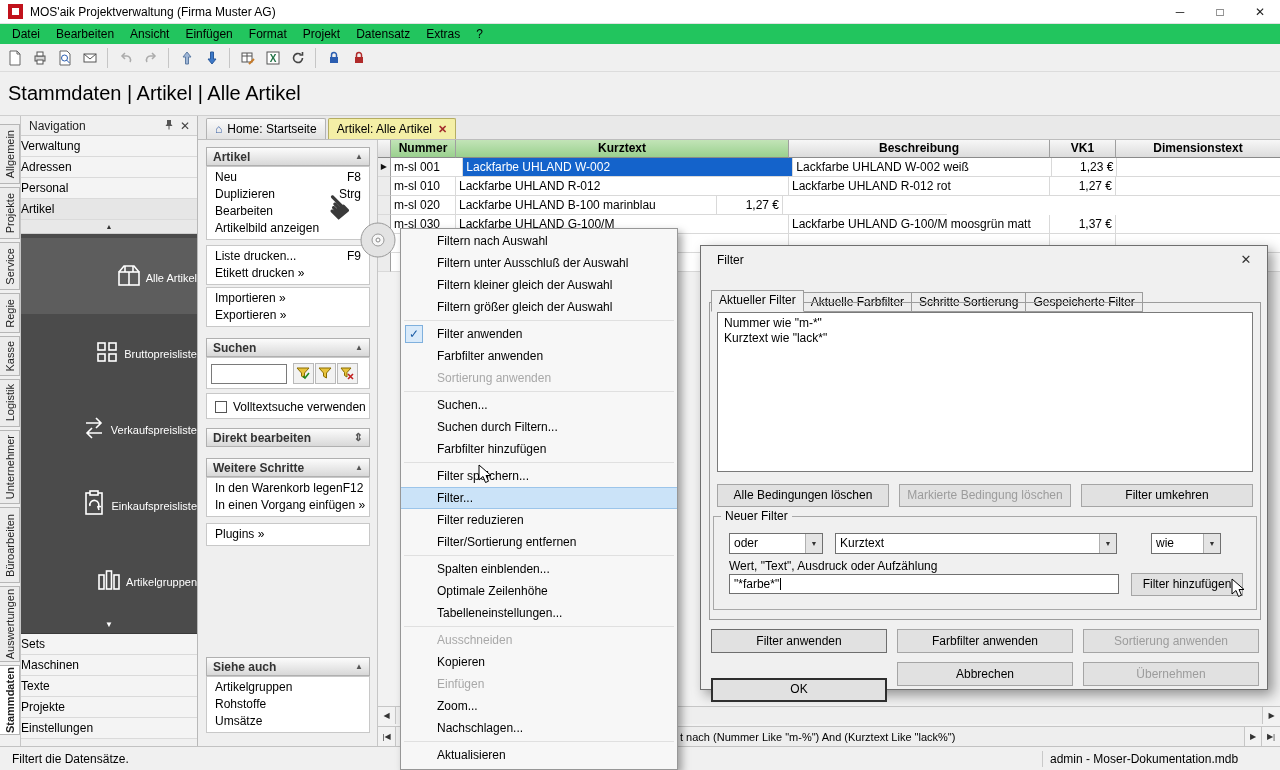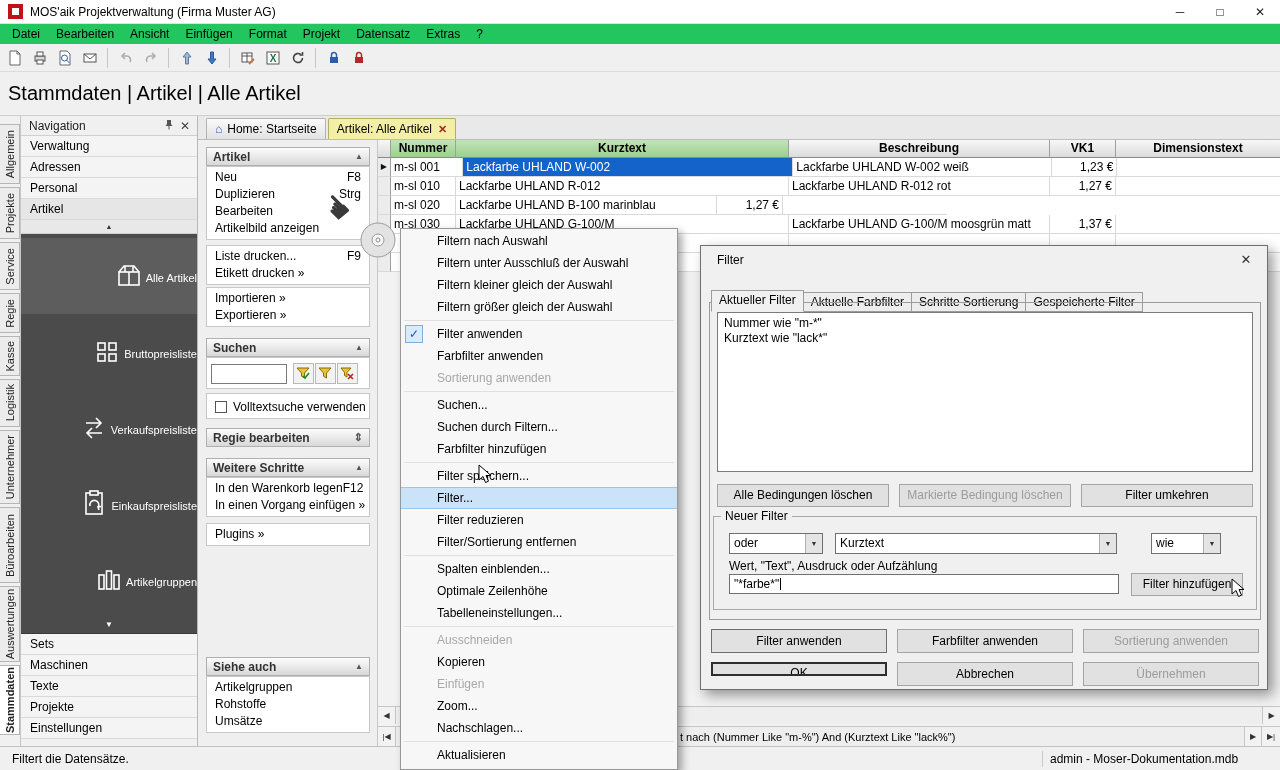--- a/index.html
+++ b/index.html
@@ -25,21 +25,21 @@
 
 .vtabs{background:#f0f0f0;border-right:1px solid #c6c6c6;padding-top:8px}
 .vtab{width:20px;margin-bottom:3px;background:#ececec;border:1px solid #b6b6b6;border-left:none;
   color:#222;font-size:11px;display:flex;align-items:center;justify-content:center;writing-mode:vertical-rl}
 .vtab span{transform:rotate(180deg);white-space:nowrap}
 .vtab.active{background:#fff;font-weight:bold}
 
 .navpanel{background:#f0f0f0;border-right:1px solid #b8b8b8}
 .nav-header{height:20px;display:flex;align-items:center;padding:0 4px 0 8px;border-bottom:1px solid #cfcfcf;color:#222}
 .nav-hbtn{width:16px;text-align:center;color:#444}
-.nitem{height:21px;line-height:20px;padding-left:9px;background:#f4f4f4;border-bottom:1px solid #dadada}
+.nitem{height:21px;line-height:20px;background:#f4f4f4;border-bottom:1px solid #dadada}
 .nitem.active{background:#e6e6e6}
 .nav-scroll{height:14px;text-align:center;font-size:7px;line-height:14px;color:#333;background:#e8e8e8;border-bottom:1px solid #cfcfcf}
 .nav-dark{background:#4b4b4b;padding-top:4px}
 .ditem{height:76px;display:flex;flex-direction:row;align-items:center;justify-content:flex-end;color:#fff}
 .ditem.active{background:#5d5d5d}
 .dlabel{font-size:11px;margin-top:3px;color:#fff}
 .nav-scroll-dn{height:16px;background:#4b4b4b;color:#fff;text-align:center;font-size:8px;line-height:14px;border-bottom:1px solid #3a3a3a}
 
 .taskpane{background:#efefef;border-right:1px solid #c6c6c6}
 .sec-h{position:absolute;left:8px;width:164px;height:19px;background:linear-gradient(#fcfcfc,#d8d8d8);
@@ -402,21 +402,21 @@
             </svg>
           </span>
       </div>
     </div>
     <div class="tp-box" style="top:253px;height:26px">
       <div style="padding:4px 0 0 8px">
         <span class="cb"></span><span>Volltextsuche verwenden</span>
       </div>
     </div>
     <div class="sec-h" style="top:288px">
-      <span>Regie bearbeiten</span>
+      <span>Direkt bearbeiten</span>
         <span class="arr" style="font-size:11px">⇕</span>
     </div>
     <div class="sec-h" style="top:318px">
       <span>Weitere Schritte</span>
         <span class="arr">▲</span>
     </div>
     <div class="tp-box" style="top:337px;height:40px">
       <div class="tp-i">
           <span>In den Warenkorb legen</span>
           <span class="sc">F12</span>
@@ -602,21 +602,21 @@
       <span>wie</span><span class="ca">▼</span>
     </div>
     <div style="position:absolute;left:28px;top:313px">Wert, "Text", Ausdruck oder Aufzählung</div>
     <div class="txtinput" style="left:28px;top:328px;width:390px;height:20px">
       <span>"*farbe*"</span><span class="caret"></span>
     </div>
     <div class="btn" style="left:430px;top:327px;width:112px;height:23px">Filter hinzufügen</div>
     <div class="btn def" style="left:10px;top:383px;width:176px;height:24px;line-height:22px">Filter anwenden</div>
     <div class="btn" style="left:196px;top:383px;width:176px;height:24px;line-height:22px">Farbfilter anwenden</div>
     <div class="btn dis" style="left:382px;top:383px;width:176px;height:24px;line-height:22px">Sortierung anwenden</div>
-    <div class="btn okfocus" style="left:10px;top:416px;width:176px;height:14px">OK</div>
+    <div class="btn okfocus" style="left:10px;top:432px;width:176px;height:24px">OK</div>
     <div class="btn" style="left:196px;top:416px;width:176px;height:24px;line-height:22px">Abbrechen</div>
     <div class="btn dis" style="left:382px;top:416px;width:176px;height:24px;line-height:22px">Übernehmen</div>
   </div>
 
   <svg class="abs cursor" style="left:478px;top:464px" width="14" height="20">
     <path d="M1 1 L1 16 L5 12.5 L7.5 18.5 L10.5 17.2 L8 11.5 L13 11.5 Z" fill="#fff" stroke="#000"></path>
   </svg>
   <svg class="abs cursor" style="left:1231px;top:578px" width="14" height="20">
     <path d="M1 1 L1 16 L5 12.5 L7.5 18.5 L10.5 17.2 L8 11.5 L13 11.5 Z" fill="#fff" stroke="#000"></path>
   </svg>

